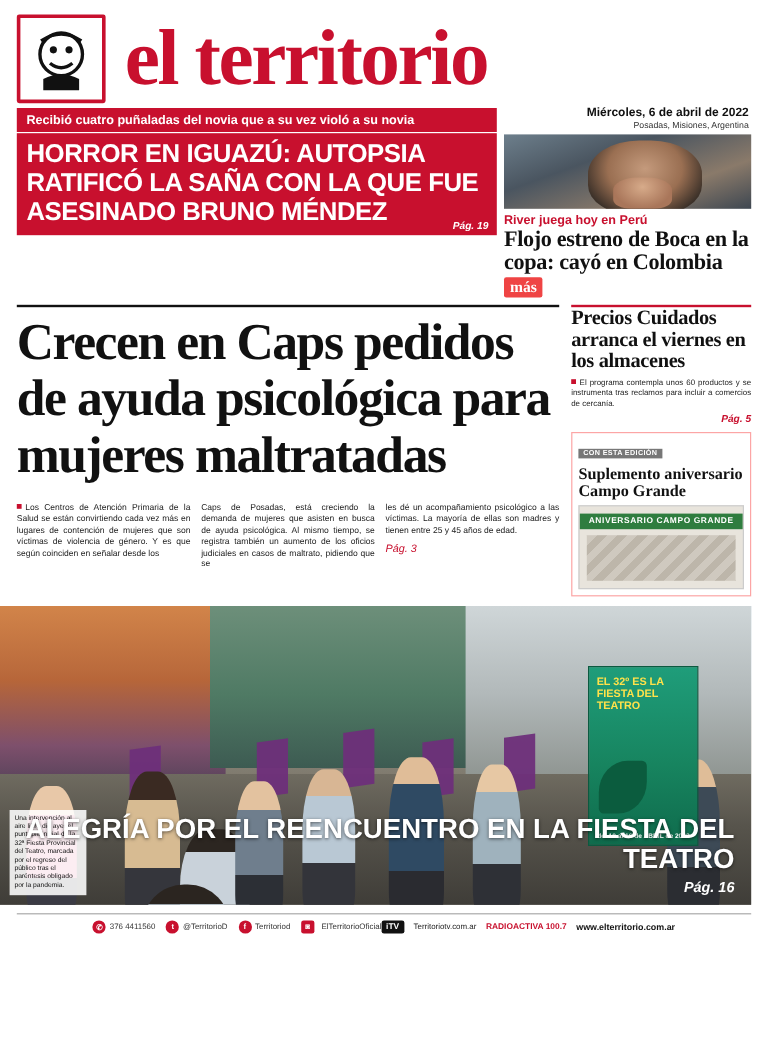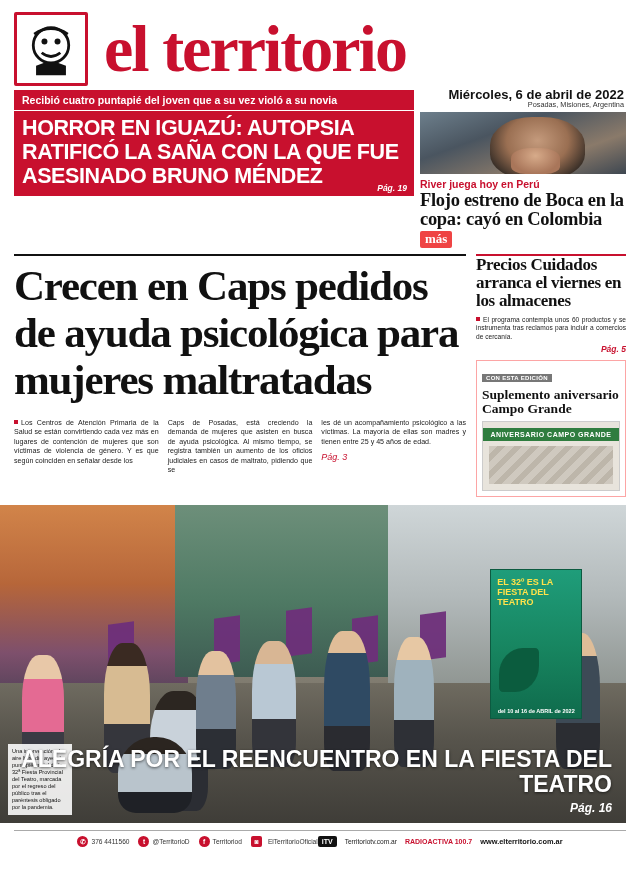--- a/index.html
+++ b/index.html
@@ -60,21 +60,21 @@
   .redblock .pag {
     position: absolute; right: 7px; bottom: 3px;
     font-size: 8.5px; font-weight: bold; font-style: italic;
   }
 
   .topzone-right { flex: 1 1 auto; position: relative; }
   .dateline {
     text-align: right; font-size: 7.3px; color: #333;
     line-height: 10px; padding-right: 2px;
   }
-  .dateline .d1 { font-weight: bold; color: #111; font-size: 13px; }
+  .dateline .d1 { font-weight: bold; color: #111; font-size: 10px; }
   .photo-sec {
     width: 100%; height: 62px; margin-top: 2px;
     background: linear-gradient(160deg,#6d7f8c 0%,#4a5560 35%,#8a7a6a 70%,#3e4751 100%);
     position: relative; overflow: hidden;
   }
   .photo-sec .face {
     position: absolute; left: 34%; top: 8%; width: 46%; height: 100%;
     background: radial-gradient(ellipse at 50% 38%, #c49a7c 0%, #9a6f52 46%, #3c3129 78%);
     border-radius: 45% 45% 40% 40%;
   }
@@ -171,21 +171,21 @@
     display: flex; align-items: center; justify-content: center;
     letter-spacing: 0.5px;
   }
   .promo-thumb .ph {
     position: absolute; left: 6px; right: 6px; top: 24px; bottom: 6px;
     background: repeating-linear-gradient(135deg,#cfc9bf 0 6px,#bdb6aa 6px 12px);
   }
 
   
   .photo-main {
-    margin: 8px 14px 0 0; height: 318px; position: relative;
+    margin: 8px 14px 0 0; height: 249px; position: relative;
     overflow: hidden;
     background: linear-gradient(#9fb6c4 0%, #a9bcc6 22%, #8f8a7e 40%, #6e6a5e 75%, #55514a 100%);
   }
   .pm-wall {
     position: absolute; left: 0; top: 0; width: 30%; height: 62%;
     background: linear-gradient(180deg,#d6803f 0%,#b85f2e 40%,#7d4b6b 75%,#4b3b55 100%);
     opacity: .92;
   }
   .pm-wall2 {
     position: absolute; left: 28%; top: 0; width: 36%; height: 54%;
@@ -277,21 +277,21 @@
           <path d="M14 48 q16 -8 32 0 l0 10 l-32 0 z" fill="#111"></path>
           <path d="M12 14 q18 -12 36 0" fill="none" stroke="#111" stroke-width="3"></path>
         </svg>
       </div>
     </div>
     <div class="masthead-title">el territorio</div>
   </div>
 
   <div class="topzone">
     <div class="topzone-left">
-      <div class="redbar">Recibió cuatro puntapié del joven que a su vez violó a su novia</div>
+      <div class="redbar">Recibió cuatro puñaladas del novia que a su vez violó a su novia</div>
       <div class="redblock">
         <h2>HORROR EN IGUAZÚ: AUTOPSIA RATIFICÓ LA SAÑA CON LA QUE FUE  ASESINADO BRUNO MÉNDEZ</h2>
         <div class="pag">Pág. 19</div>
       </div>
     </div>
 
     <div class="topzone-right">
       <div class="dateline">
         <div class="d1">Miércoles, 6 de abril de 2022</div>
         <div>Posadas, Misiones, Argentina</div>

